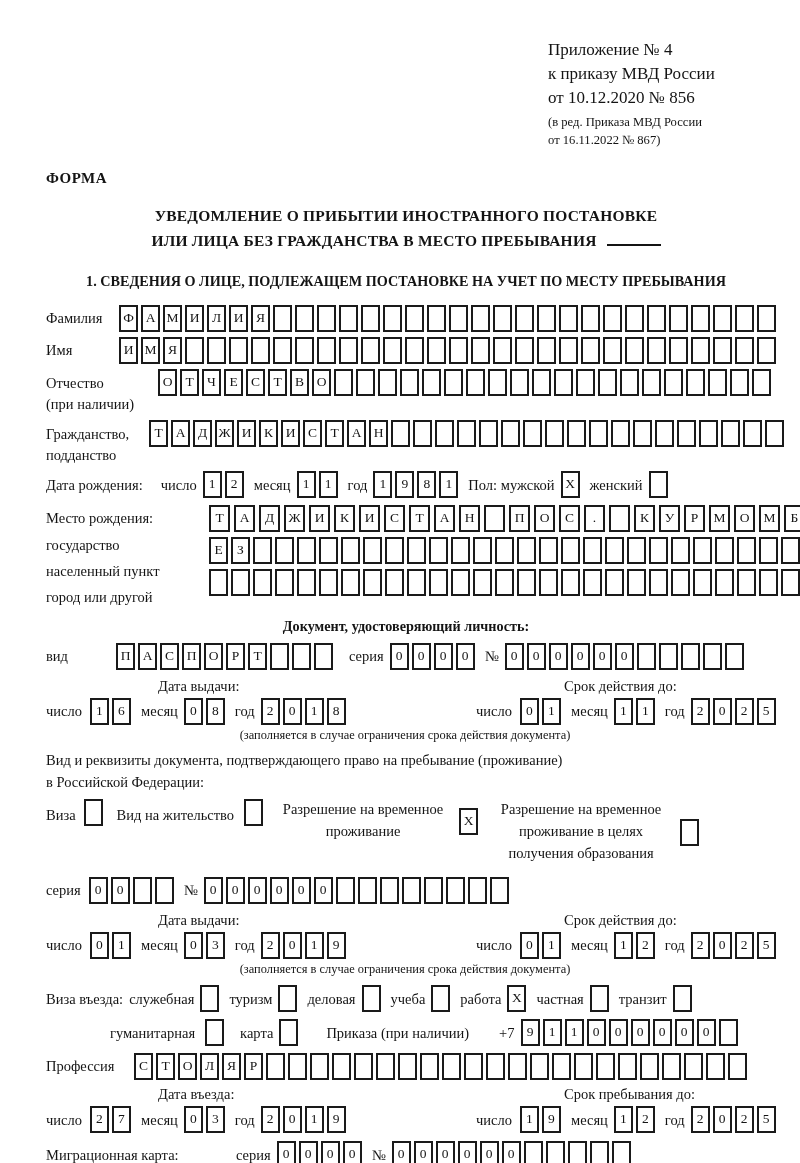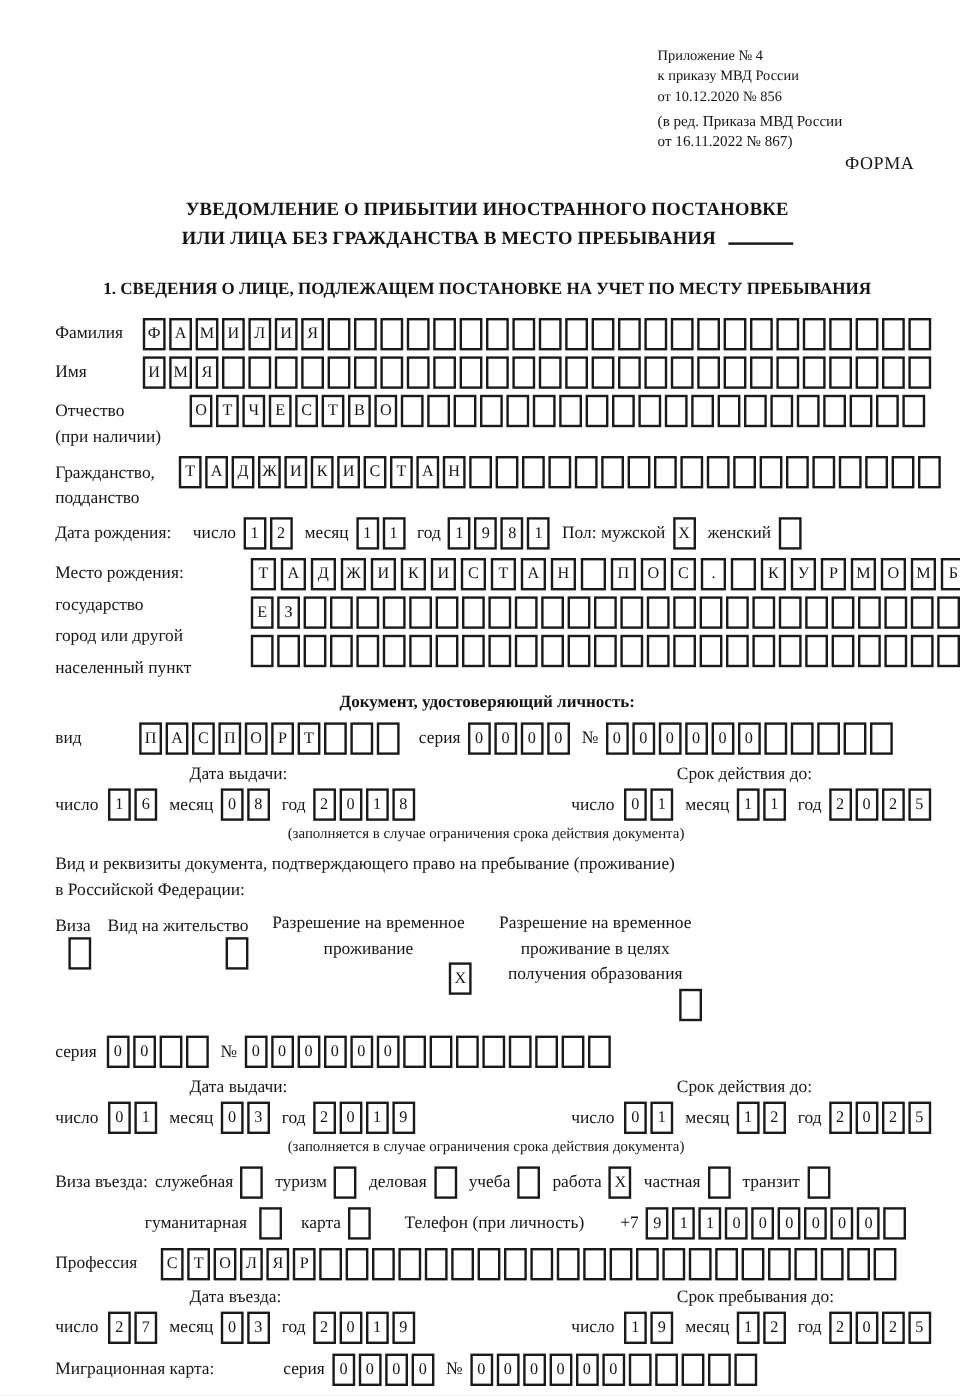--- a/index.html
+++ b/index.html
@@ -1,22 +1,22 @@
 <!DOCTYPE html>
 <html><head>
 <meta charset="utf-8">
 <style>
   html,body{margin:0;padding:0;background:#e9e9e9;}
   .page{position:relative;width:800px;height:1163px;box-sizing:border-box;margin:0 auto;
         padding:38px 34px 0 46px;background:#ffffff;color:#141414;
         font-family:"Liberation Serif","DejaVu Serif",serif;font-size:14.5px;line-height:1.25;overflow:hidden;}
 
-  .hdr-note{margin-left:auto;width:218px;font-size:12px;line-height:1.42;}
+  .hdr-note{margin-left:auto;width:218px;font-size:17px;line-height:1.42;}
   .hdr-note2{margin-left:auto;width:218px;font-size:12.6px;line-height:1.38;margin-top:4px;}
-  .forma{text-align:right;font-weight:normal;font-size:15px;letter-spacing:.5px;padding-right:4px;}
+  .forma{font-weight:bold;font-size:15px;margin-top:20px;letter-spacing:.5px;padding-right:4px;}
   .title{text-align:center;font-weight:bold;font-size:15.5px;margin-top:16px;line-height:1.6;letter-spacing:.2px;}
   .title .blank{display:inline-block;width:54px;border-bottom:2.5px solid #141414;height:.95em;margin-left:10px;}
   .sec-heading{font-weight:bold;font-size:14.2px;text-align:center;margin-top:20px;margin-bottom:14px;}
 
   .row{display:flex;align-items:flex-start;margin-bottom:5px;}
   .lbl{flex:none;padding-top:4px;}
   .lbl2{line-height:1.45;}
   .cells{display:flex;gap:3px;flex:none;}
   .cell{flex:none;width:15px;height:23px;border:2px solid #1a1a1a;display:flex;align-items:center;justify-content:center;font-size:13.5px;background:#fff;}
   .sparse{gap:4px;}
@@ -44,28 +44,28 @@
   .dates .half{width:50%;box-sizing:border-box;}
   .d-head-l{margin-left:112px;}
   .d-head-r{margin-left:158px;}
   .dategrp{display:flex;align-items:center;margin-top:3px;}
   .fill-note{text-align:center;font-size:12.4px;margin-top:3px;padding-right:2px;}
 
   .para{margin:8px 0 2px;}
   .para2{margin:4px 0 6px;}
 
   .res-opts{display:flex;align-items:flex-start;margin:8px 0 12px;}
-  .opt{display:flex;align-items:flex-end;flex-direction:column;}
+  .opt{display:flex;align-items:center;}
   .opt-lbl{padding-top:4px;}
   .opt-lbl-c{text-align:center;line-height:1.5;padding-top:0;}
   .gap8{width:8px;flex:none;} .gap14{width:14px;flex:none;} .gap10{width:10px;flex:none;}
 
   .purpose{display:flex;align-items:center;margin-bottom:7px;flex-wrap:nowrap;}
   .p-lbl{margin:0 6px 0 10px;}
-  .indent95{margin-left:64px;justify-content:center;}
+  .indent95{margin-left:64px;}
 </style>
 </head>
 <body>
 
 <div class="page">
 
   <div class="hdr-note">
     <div>Приложение № 4</div>
     <div>к приказу МВД России</div>
     <div>от 10.12.2020 № 856</div>
@@ -257,22 +257,22 @@
     <span class="t">женский</span>
     <span class="cells">
         <span class="cell"></span>
       </span>
   </div>
 
   <div class="mr-block">
     <div class="mr-labels">
       <div>Место рождения:</div>
       <div>государство</div>
+      <div>населенный пункт</div>
       <div>город или другой</div>
-      <div>населенный пункт</div>
     </div>
     <div class="col">
       <span class="cells sparse">
           <span class="cell">Т</span>
           <span class="cell">А</span>
           <span class="cell">Д</span>
           <span class="cell">Ж</span>
           <span class="cell">И</span>
           <span class="cell">К</span>
           <span class="cell">И</span>
@@ -588,21 +588,21 @@
 
   <div class="purpose indent95">
     <span>гуманитарная</span>
     <span class="cells" style="margin-left:10px;">
         <span class="cell"></span>
       </span>
     <span class="p-lbl" style="margin-left:16px;">карта</span>
     <span class="cells">
         <span class="cell"></span>
       </span>
-    <span class="p-lbl" style="margin-left:28px;">Телефон (при личность)</span>
+    <span class="p-lbl" style="margin-left:28px;">Приказа (при наличии)</span>
     <span class="p-lbl" style="margin-left:24px;">+7</span>
     <span class="cells">
         <span class="cell">9</span>
         <span class="cell">1</span>
         <span class="cell">1</span>
         <span class="cell">0</span>
         <span class="cell">0</span>
         <span class="cell">0</span>
         <span class="cell">0</span>
         <span class="cell">0</span>

